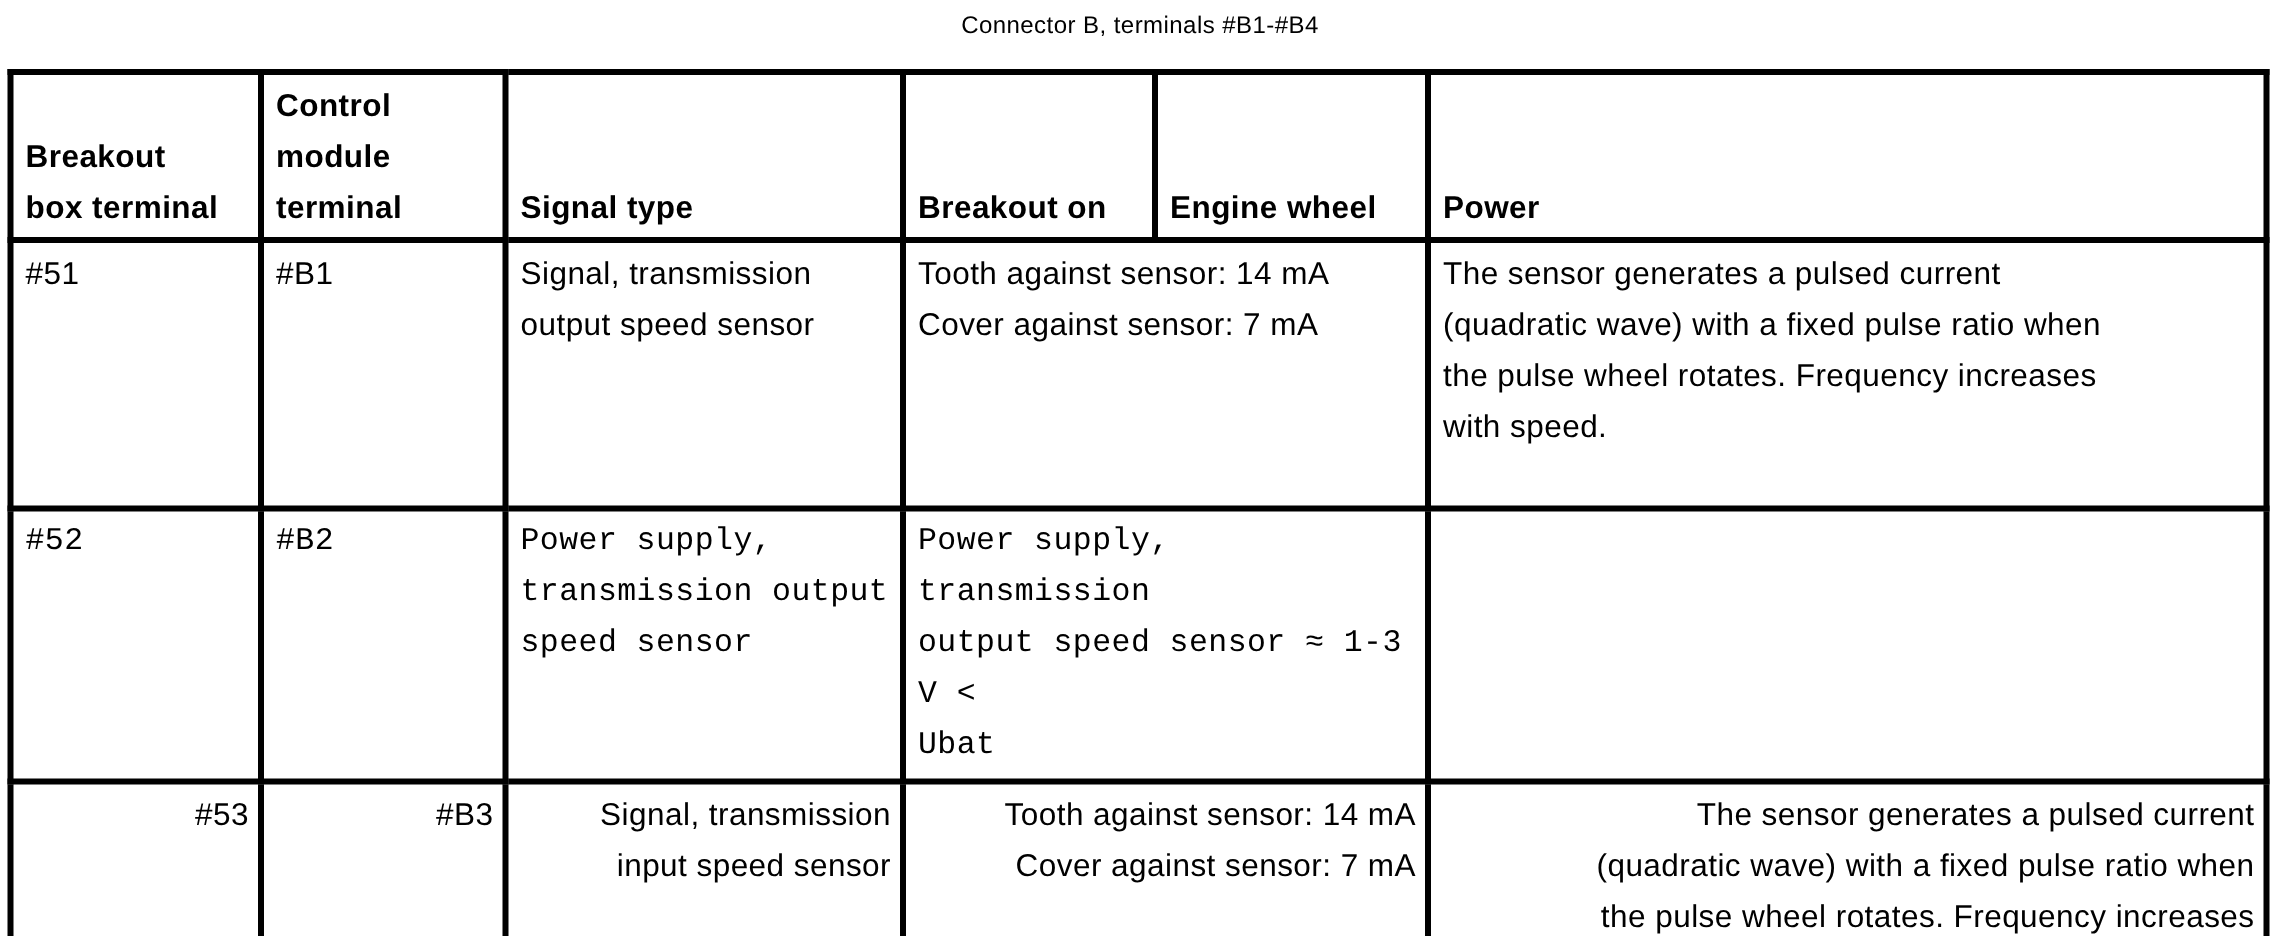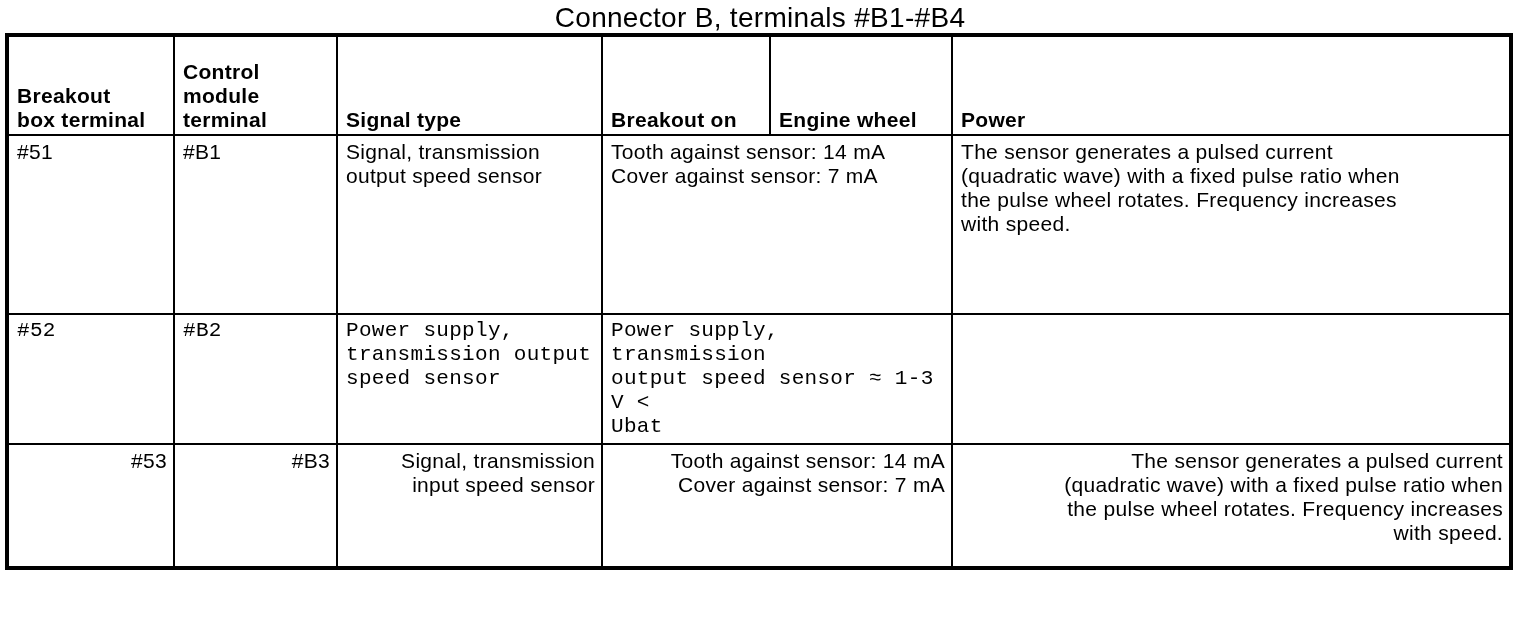--- a/index.html
+++ b/index.html
@@ -10,42 +10,42 @@
     font-family: "Liberation Sans", sans-serif;
   }
   .page {
     width: 1520px;
     height: 624px;
     background: #ffffff;
     overflow: hidden;
     box-sizing: border-box;
   }
   .doc-title {
-    margin: 4px 0 1px 0;
+    margin: 4px 0 14px 0;
     padding: 0;
     text-align: center;
-    font-size: 28px;
+    font-size: 16px;
     line-height: 28px;
     font-weight: 400;
     letter-spacing: 0.3px;
     color: #000000;
   }
   table.spec-table {
     border-collapse: collapse;
     table-layout: fixed;
     margin-left: 5px;
     width: 1504px;
     border: 4px solid #000000;
   }
   table.spec-table th,
   table.spec-table td {
-    border: 2px solid #000000;
+    border: 4px solid #000000;
     padding: 4px 6px 4px 8px;
     font-size: 21px;
-    line-height: 24px;
+    line-height: 34px;
     letter-spacing: 0.3px;
     white-space: pre-line;
     overflow: hidden;
     color: #000000;
   }
   table.spec-table th {
     font-weight: 700;
     text-align: left;
     vertical-align: bottom;
     padding-bottom: 2px;

